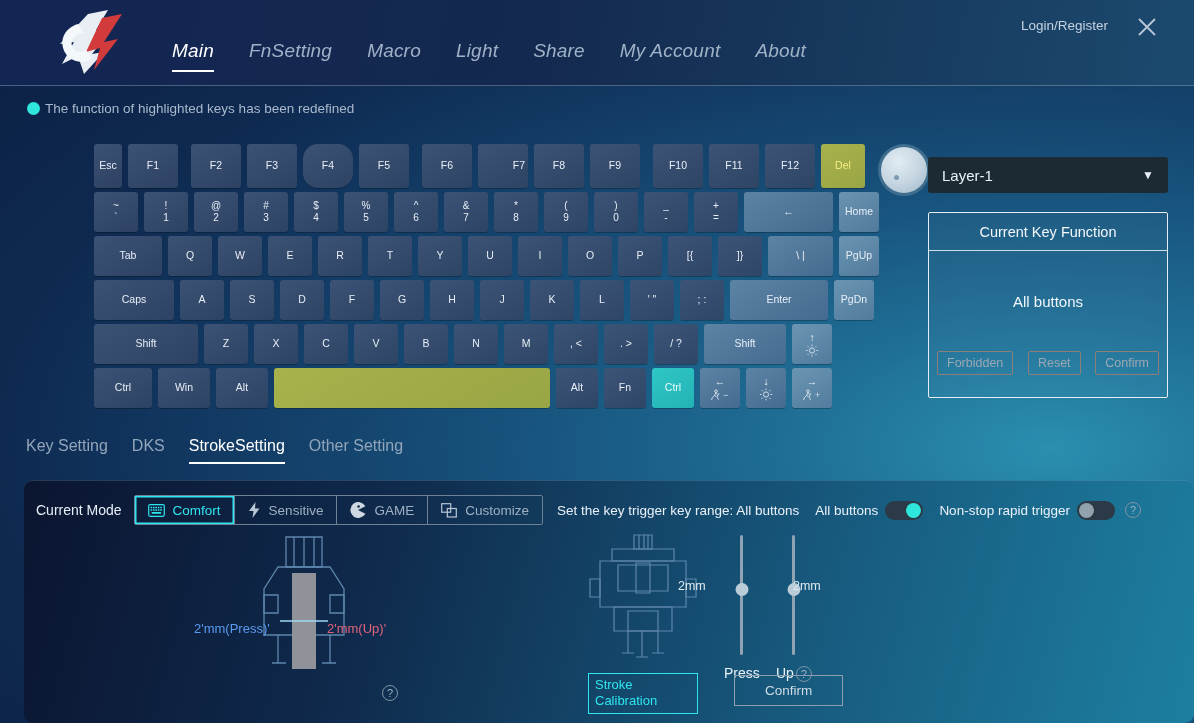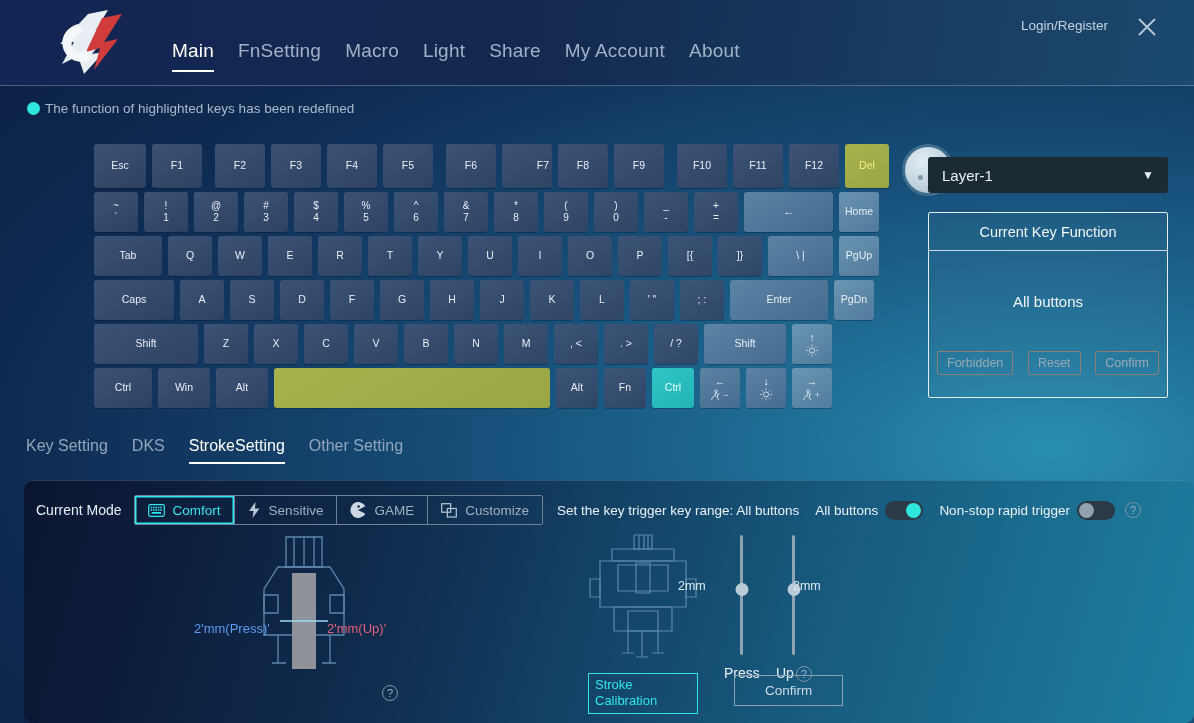--- a/index.html
+++ b/index.html
@@ -17,21 +17,21 @@
       linear-gradient(160deg, #102150 0%, #0f2a55 40%, #114a72 100%);
   }
 
   
   .header {
     position: absolute; left: 0; top: 0; width: 1194px; height: 86px;
     background: linear-gradient(100deg, #132553 0%, #14294f 45%, #1b4a6e 100%);
     border-bottom: 1px solid rgba(180,200,220,.35);
   }
   .logo { position: absolute; left: 48px; top: 8px; width: 92px; height: 70px; }
-  .nav { position: absolute; left: 172px; top: 40px; display: flex; gap: 0; align-items: flex-end; }
+  .nav { position: absolute; left: 172px; top: 40px; display: flex; gap: 11px; align-items: flex-end; font-style: italic; }
   .nav-item {
     font-size: 19px; color: #9fb2c8; padding: 0 24px 10px 0;
     position: relative; cursor: pointer; letter-spacing: .2px;
     font-family: "Liberation Sans", sans-serif;
   }
   .nav-item.active { color: #ffffff; }
   .nav-item.active::after {
     content: ""; position: absolute; left: 0; right: 24px; bottom: 0;
     height: 2px; background: #ffffff;
   }
@@ -239,33 +239,33 @@
     </div>
   </div>
 
   <div class="notice">
     <span class="notice-dot"></span>
     <span>The function of highlighted keys has been redefined</span>
   </div>
 
   <div class="keyboard" id="keyboard">
       <div class="krow" style="top: 0px;">
-        <div class="key" style="width: 52px; height: 44px;">
+        <div class="key" style="width: 28px; height: 44px;">
           <span>Esc</span>
         </div>
         <div class="key gap" style="width: 50px; height: 44px;">
           <span>F1</span>
         </div>
         <div class="key" style="width: 50px; height: 44px;">
           <span>F2</span>
         </div>
         <div class="key" style="width: 50px; height: 44px;">
           <span>F3</span>
         </div>
-        <div class="key" style="width: 50px; height: 44px;">
+        <div class="key" style="width: 50px; height: 44px; border-radius: 15px;">
           <span>F4</span>
         </div>
         <div class="key gap" style="width: 50px; height: 44px;">
           <span>F5</span>
         </div>
         <div class="key" style="width: 50px; height: 44px;">
           <span>F6</span>
         </div>
         <div class="key" style="width: 50px; height: 44px; padding-left: 32px;">
           <span>F7</span>

